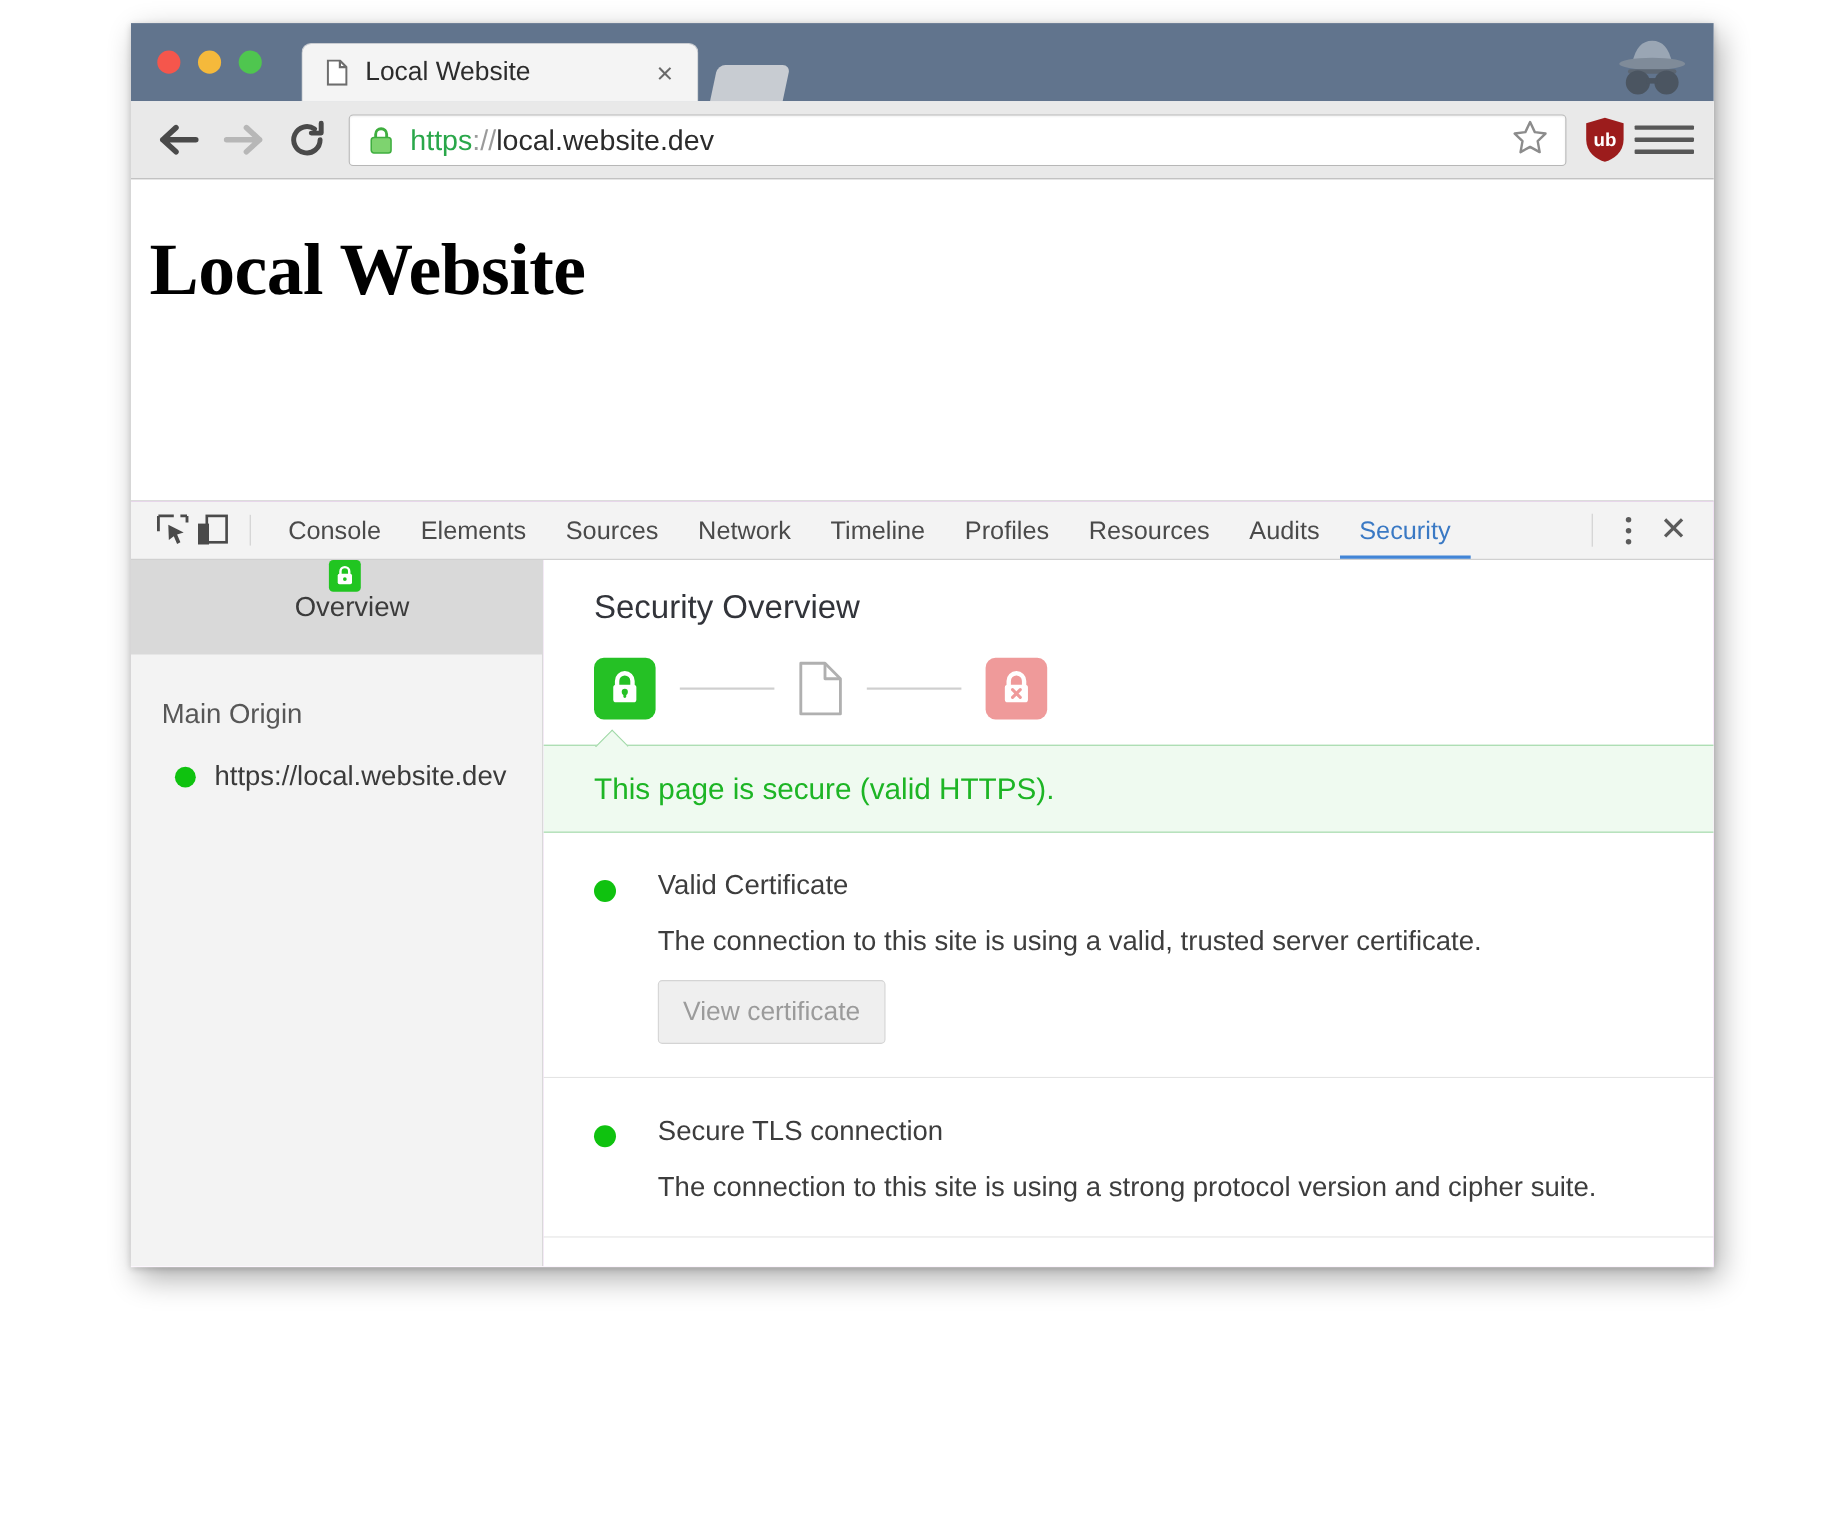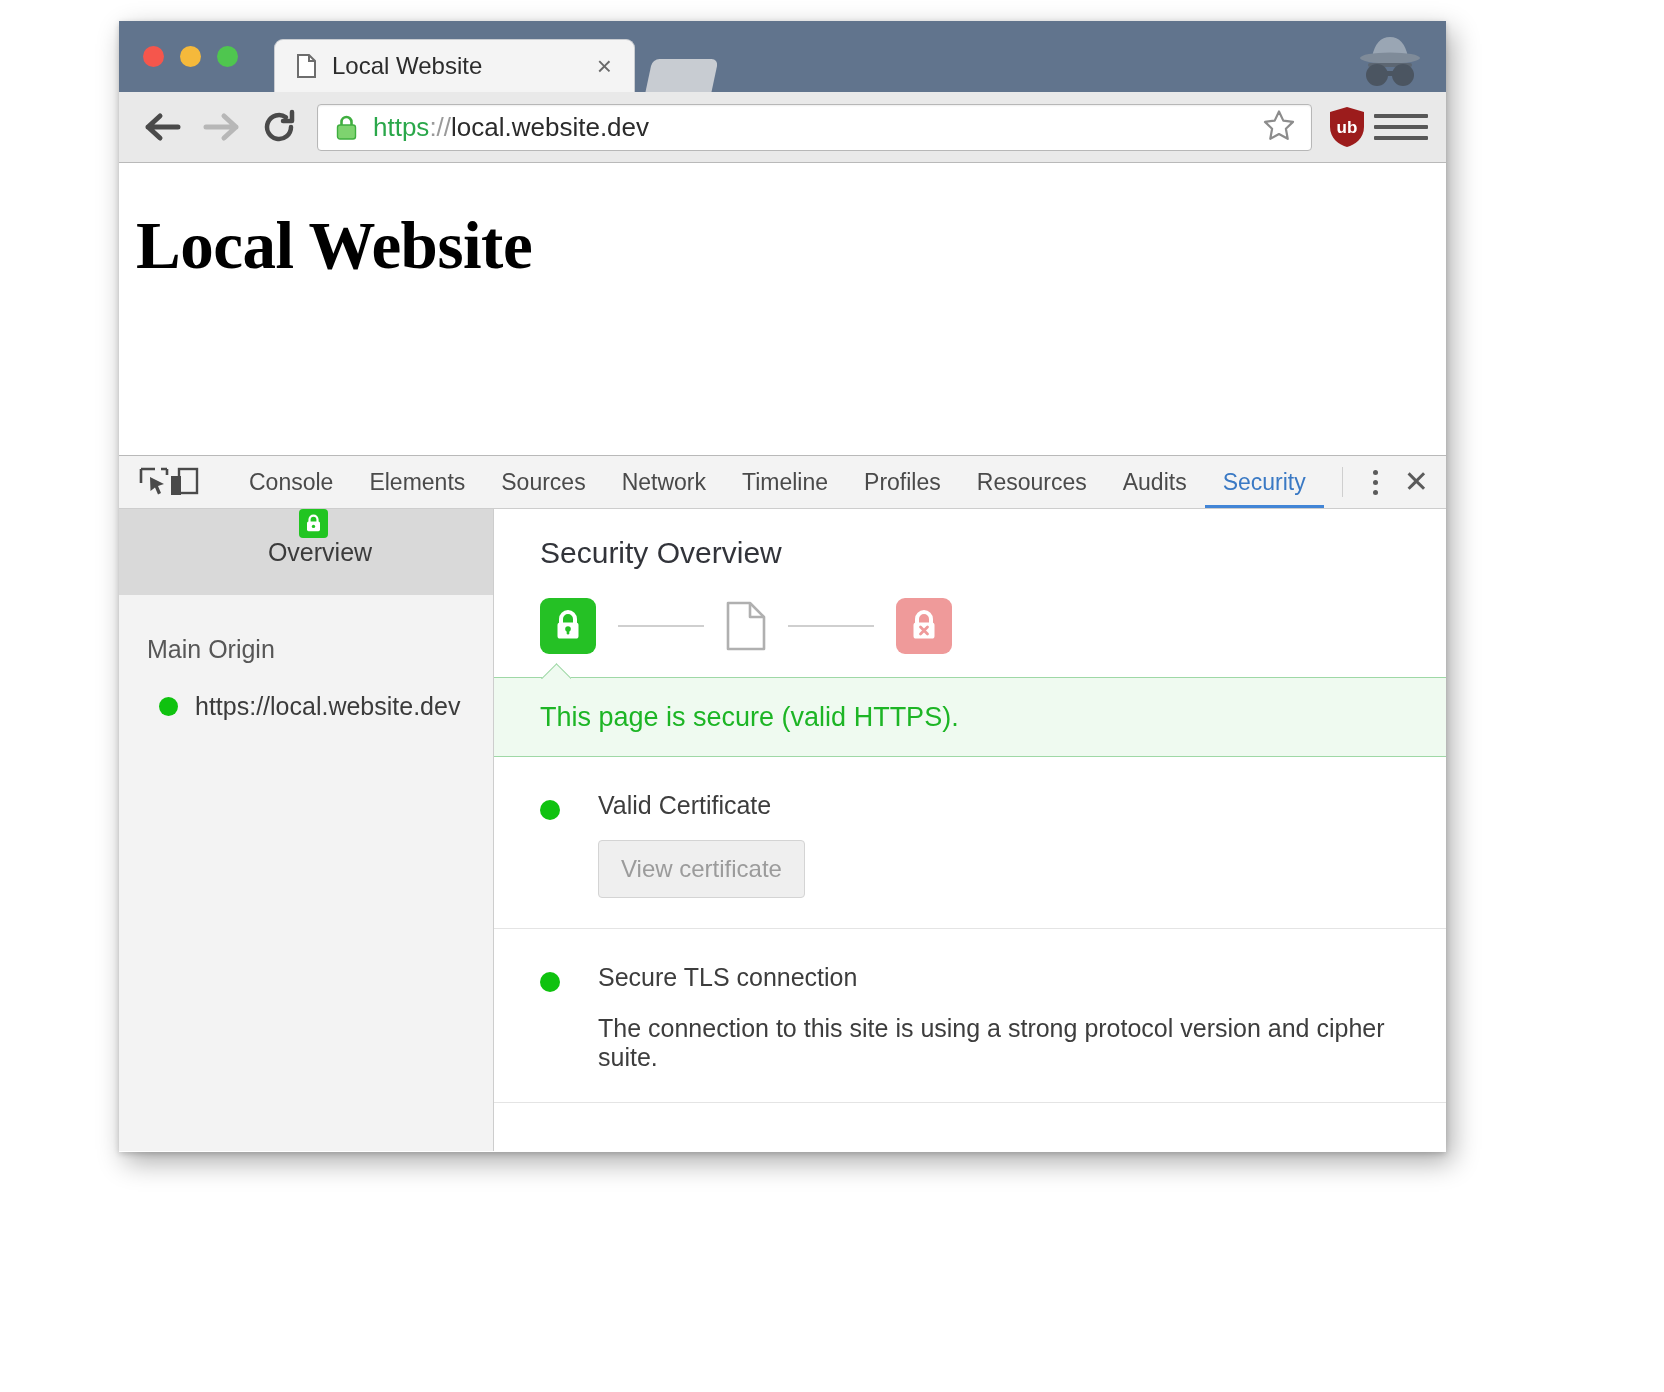--- a/index.html
+++ b/index.html
@@ -12,21 +12,21 @@
   #stage {
     position: relative;
     width: 1664px; height: 1392px;
     background: #ffffff;
   }
 
   
   .window {
     position: absolute;
     left: 119px; top: 21px;
-    width: 1327px; height: 1131px;
+    width: 1439px; height: 1131px;
     background: #fff;
     box-shadow: 6px 10px 26px rgba(0,0,0,0.33), 0 2px 6px rgba(0,0,0,0.18);
     overflow: hidden;
   }
 
   
   .tabstrip {
     position: relative;
     height: 71px;
     background: #61748d;
@@ -476,20 +476,21 @@
           <div class="banner">
             <span class="notch"></span>
             <span class="banner-text">This page is secure (valid HTTPS).</span>
           </div>
 
           <div class="detail">
             <div class="detail-head">
               <span class="detail-dot"></span>
               <span class="detail-title">Valid Certificate</span>
             </div>
+            <div class="detail-desc">The connection to this site is using a valid, trusted server certificate.</div>
             <button class="viewcert">View certificate</button>
           </div>
 
           <div class="detail">
             <div class="detail-head">
               <span class="detail-dot"></span>
               <span class="detail-title">Secure TLS connection</span>
             </div>
             <div class="detail-desc">The connection to this site is using a strong protocol version and cipher suite.</div>
           </div>

